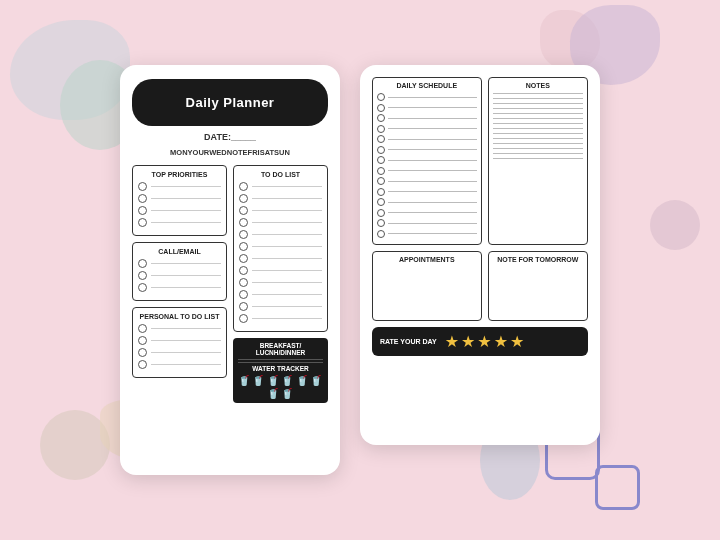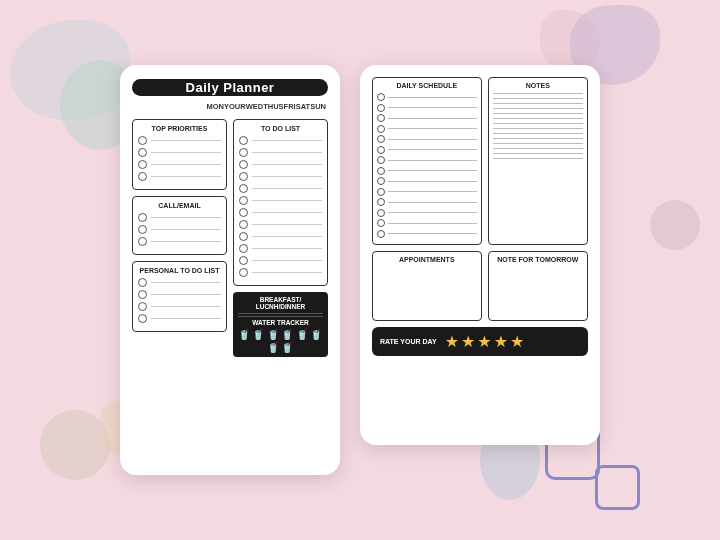--- a/index.html
+++ b/index.html
@@ -68,38 +68,38 @@
       padding: 14px 12px 12px;
       box-shadow: 0 4px 20px rgba(0,0,0,0.15);
       position: relative;
     }
 
     .page-title-bar {
       background: #1a1a1a;
       color: white;
       text-align: center;
       border-radius: 20px;
-      padding: 1px 12px;
+      padding: 16px 12px;
       font-size: 13px;
       font-weight: bold;
       margin-bottom: 6px;
       letter-spacing: 0.5px;
     }
 
     .date-line {
       text-align: center;
       font-size: 9px;
       color: #333;
       margin-bottom: 6px;
       font-weight: bold;
     }
 
     .days-row {
       display: flex;
-      justify-content: flex-end;
+      justify-content: center;
       font-size: 7.5px;
       color: #333;
       font-weight: bold;
       margin-bottom: 8px;
       padding: 0 2px;
     }
 
     .left-columns {
       display: flex;
       gap: 6px;
@@ -330,25 +330,26 @@
 <div class="blob blob8"></div>
 <div class="blob blob9"></div>
 <div class="blob blob10"></div>
 <div class="deco-rect1"></div>
 <div class="deco-rect2"></div>
 
 <div class="pages-container">
 
   <div class="left-page">
     <div class="page-title-bar">Daily Planner</div>
+    <div class="date-line">DATE:_____</div>
     <div class="days-row">
       <span>MON</span>
       <span>YOUR</span>
       <span>WED</span>
-      <span>THUS</span>
+      <span>NOTE</span>
       <span>FRI</span>
       <span>SAT</span>
       <span>SUN</span>
     </div>
 
     <div class="left-columns">
 
       <div class="left-col">
 
         <div class="section-box">

